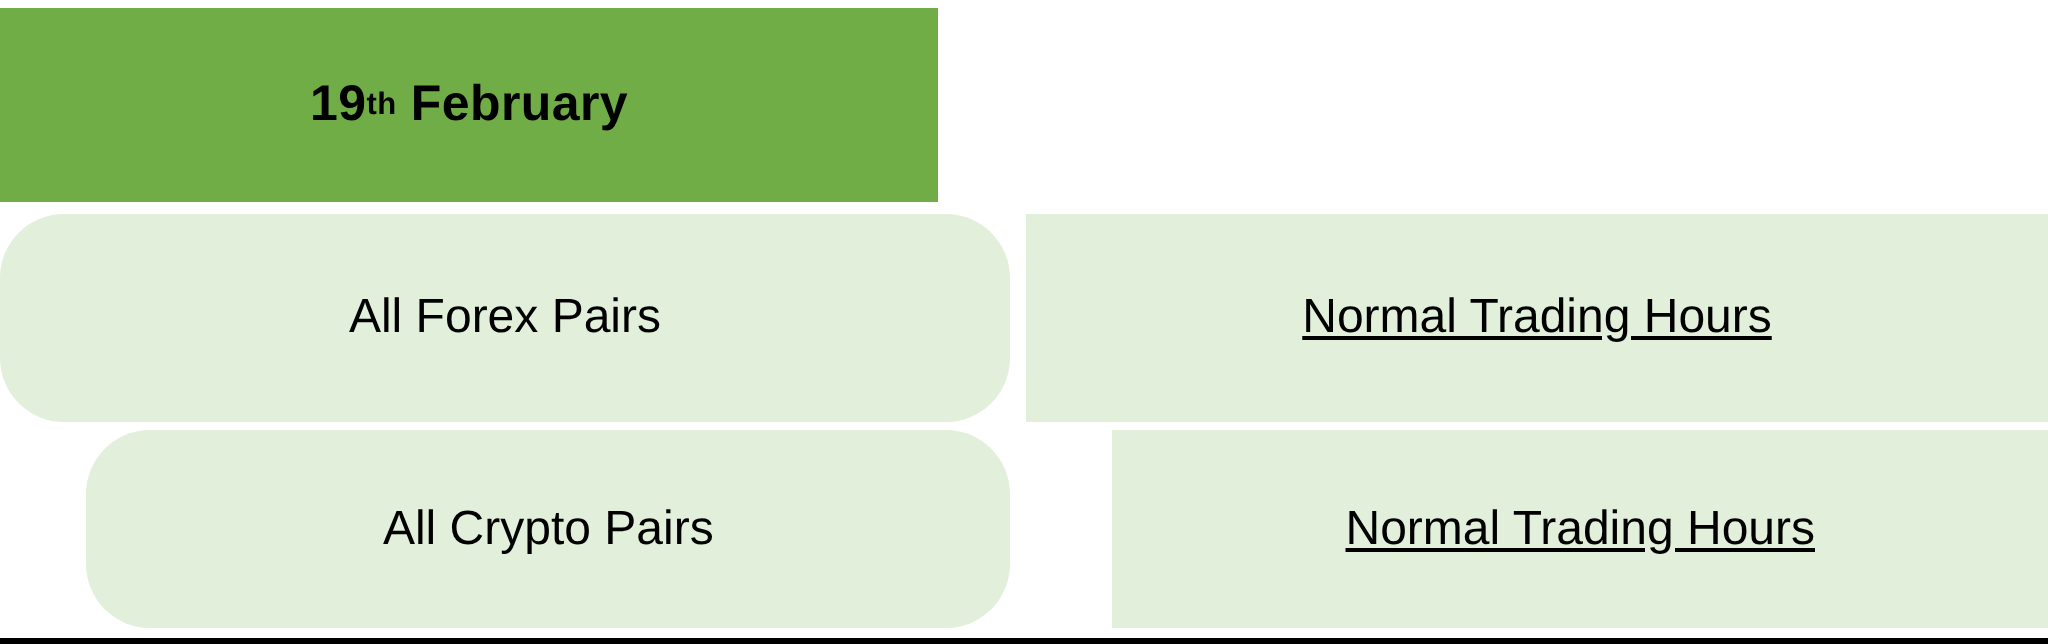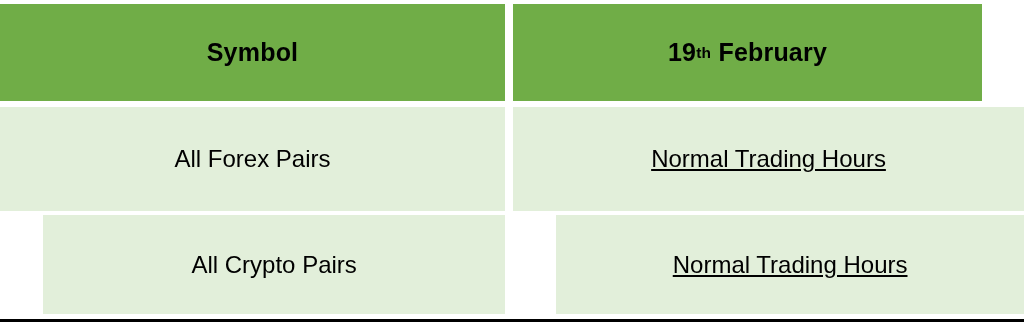--- a/index.html
+++ b/index.html
@@ -73,37 +73,36 @@
   
   .body-row { height: 104px; }
   .body-row .cell {
     height: 104px;
     background: #e2efda;
     font-weight: normal;
     font-size: 24px;
   }
   .body-row.last .cell { height: 99px; margin-left: 43px; }
   .body-row.last { height: 99px; }
-  .body-row .cell.col-left  { width: 505px; margin-right: 8px; }
+  .body-row .cell.col-left  { width: 505px; margin-right: 8px; border-radius: 32px; }
   .body-row .cell.col-right { width: 511px; text-decoration: underline; }
 
   .ordinal-suffix {
     font-size: 0.62em;
     vertical-align: super;
     line-height: 0;
     font-weight: bold;
   }
 </style>
 </head>
 <body>
 
 <div id="schedule-table">
 
   <div class="table-row header-row">
-    <div class="cell col-left">Symbol</div>
     <div class="cell col-right">
       <span>19</span>
         <span class="ordinal-suffix">th</span>
         <span>&nbsp;</span>
         <span>February</span>
     </div>
   </div>
 
   <div class="row-gap"></div>
 

